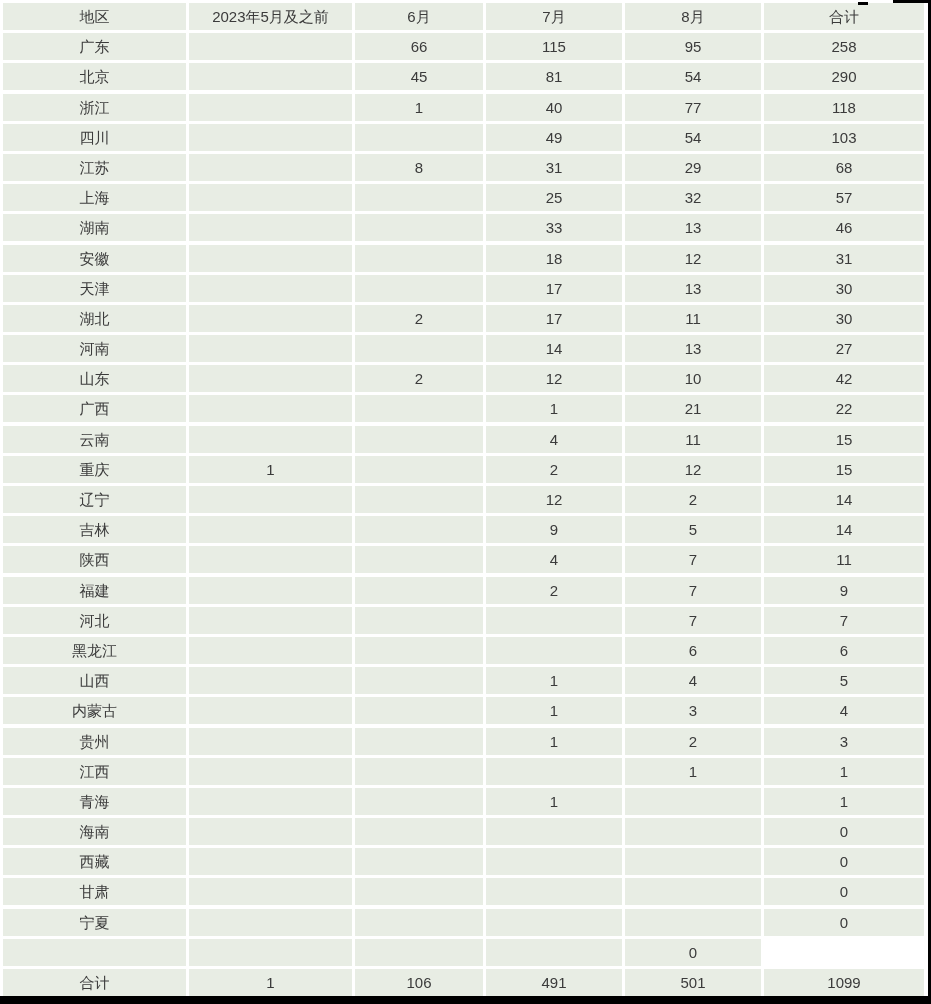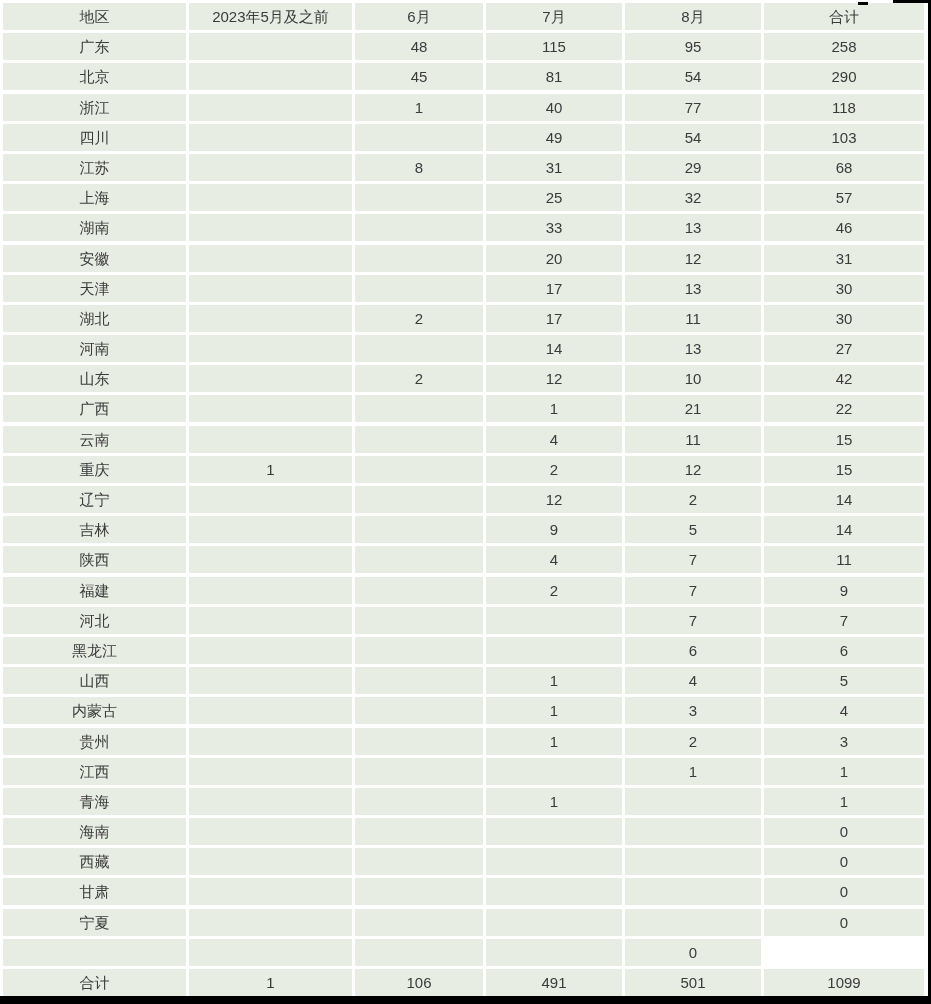--- a/index.html
+++ b/index.html
@@ -59,21 +59,21 @@
         <div class="cell">地区</div>
         <div class="cell">2023年5月及之前</div>
         <div class="cell">6月</div>
         <div class="cell">7月</div>
         <div class="cell">8月</div>
         <div class="cell">合计</div>
       </div>
       <div class="row">
         <div class="cell">广东</div>
         <div class="cell"></div>
-        <div class="cell">48</div>
+        <div class="cell">66</div>
         <div class="cell">115</div>
         <div class="cell">95</div>
         <div class="cell">258</div>
       </div>
       <div class="row">
         <div class="cell">北京</div>
         <div class="cell"></div>
         <div class="cell">45</div>
         <div class="cell">81</div>
         <div class="cell">54</div>
@@ -116,21 +116,21 @@
         <div class="cell"></div>
         <div class="cell"></div>
         <div class="cell">33</div>
         <div class="cell">13</div>
         <div class="cell">46</div>
       </div>
       <div class="row">
         <div class="cell">安徽</div>
         <div class="cell"></div>
         <div class="cell"></div>
-        <div class="cell">20</div>
+        <div class="cell">18</div>
         <div class="cell">12</div>
         <div class="cell">31</div>
       </div>
       <div class="row">
         <div class="cell">天津</div>
         <div class="cell"></div>
         <div class="cell"></div>
         <div class="cell">17</div>
         <div class="cell">13</div>
         <div class="cell">30</div>

